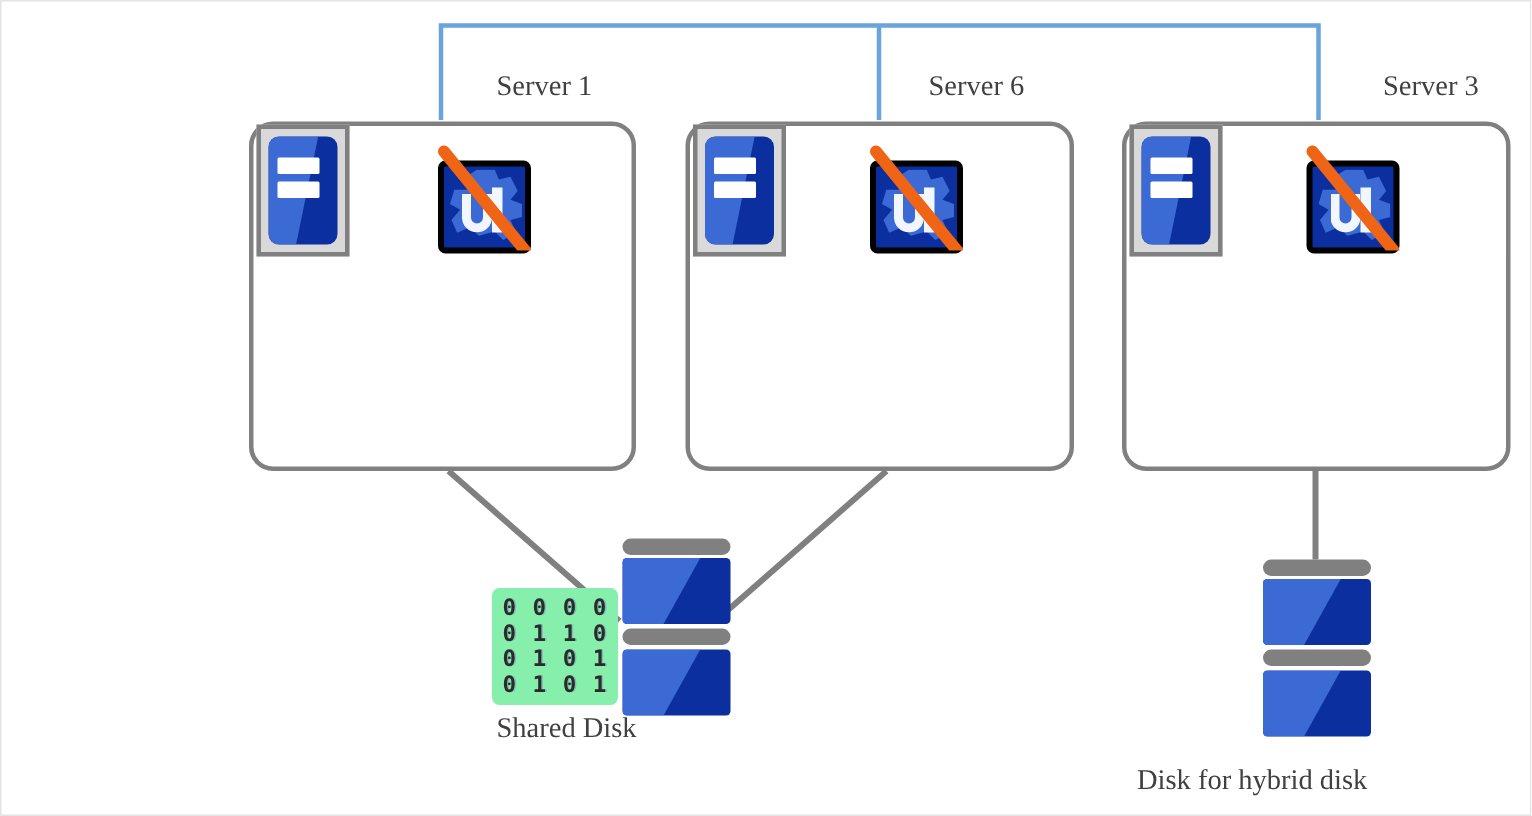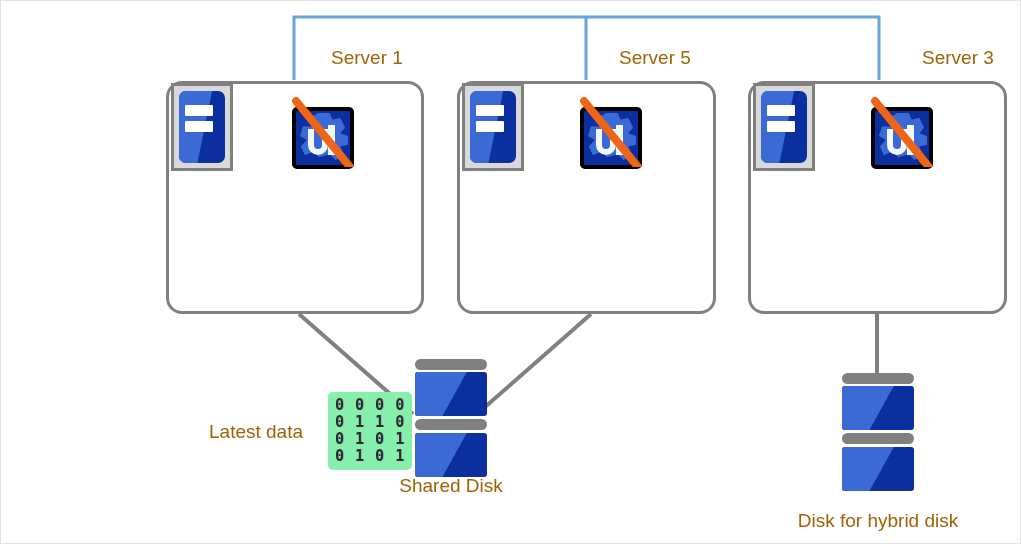--- a/index.html
+++ b/index.html
@@ -22,31 +22,30 @@
   }
   #svg-layer {
     position: absolute;
     left: 0;
     top: 0;
     width: 1021px;
     height: 544px;
   }
   .lbl {
     position: absolute;
-    font-family: Liberation Sans, sans-serif;
-    color: #a16207;
+    font-family: Liberation Serif, serif;
+    color: #404040;
     white-space: nowrap;
     font-size: 19px;
     line-height: 24px;
   }
   .server-title {
     font-size: 19px;
   }
   .caption {
-    text-align: center;
     line-height: 25px;
     white-space: normal;
   }
   .latest-lbl {
     font-size: 19px;
   }
 
   
   .server-box {
     position: absolute;
@@ -238,21 +237,21 @@
     <div class="app-icon">
       <div class="gear"></div>
       <div class="uglyph"></div>
       <div class="bar-l"></div>
     </div>
     <svg class="slash" viewBox="0 0 74 74">
       <line x1="10" y1="8" x2="64" y2="74" stroke="#ef6415" stroke-width="8" stroke-linecap="round"></line>
     </svg>
   </div>
 
-  <div class="lbl server-title" style="left:618px; top:45px;">Server 5</div>
+  <div class="lbl server-title" style="left:618px; top:45px;">Server 6</div>
 
   <div class="server-box" style="left:456px; top:80px; width:259px; height:233px;"></div>
 
   <div class="rack-icon" style="left:461px; top:82px;">
     <div class="rack-inner">
       <div class="rack-bar b1"></div>
       <div class="rack-bar b2"></div>
     </div>
   </div>
 
@@ -282,21 +281,20 @@
     <div class="app-icon">
       <div class="gear"></div>
       <div class="uglyph"></div>
       <div class="bar-l"></div>
     </div>
     <svg class="slash" viewBox="0 0 74 74">
       <line x1="10" y1="8" x2="64" y2="74" stroke="#ef6415" stroke-width="8" stroke-linecap="round"></line>
     </svg>
   </div>
 
-  <div class="lbl latest-lbl" style="left:208px; top:419px;">Latest data</div>
 
   <div class="binary-block" style="left:327px; top:391px;">
     <div>0 0 0 0</div>
     <div>0 1 1 0</div>
     <div>0 1 0 1</div>
     <div>0 1 0 1</div>
   </div>
 
   <div class="disk" style="left:414px; top:358px;">
     <div class="platter"></div>

